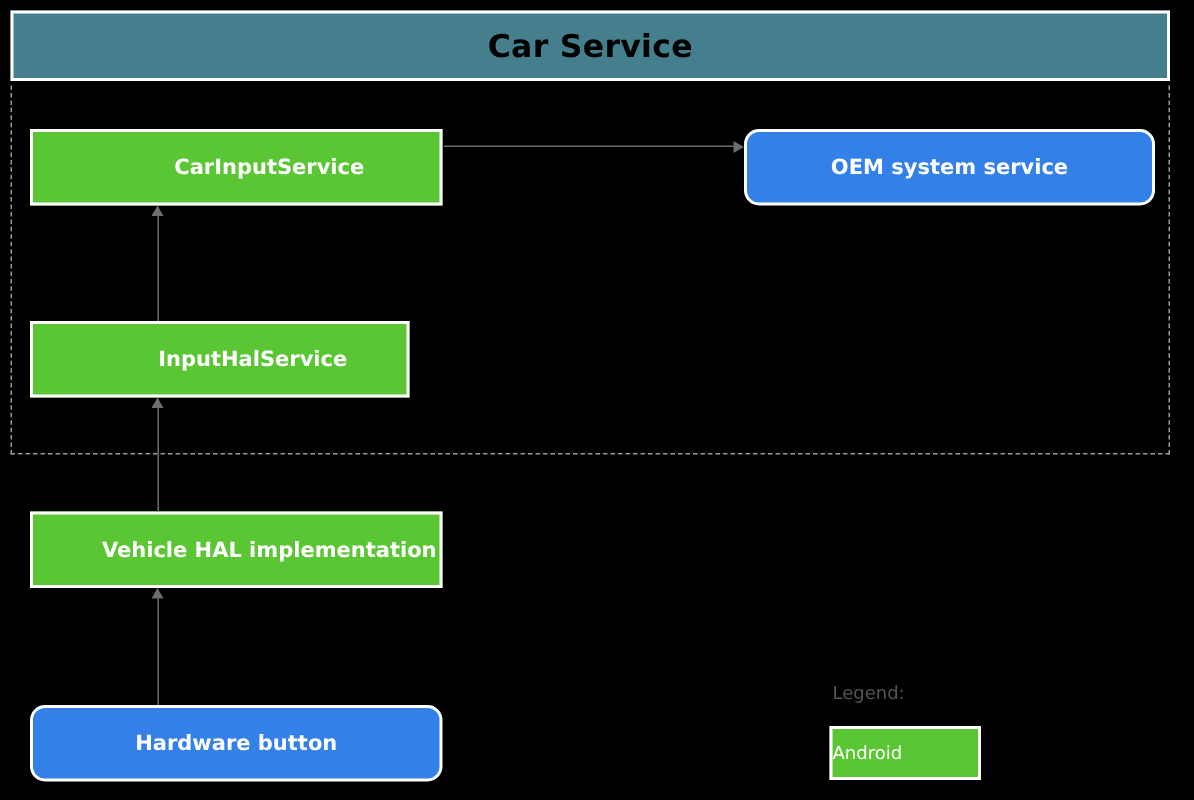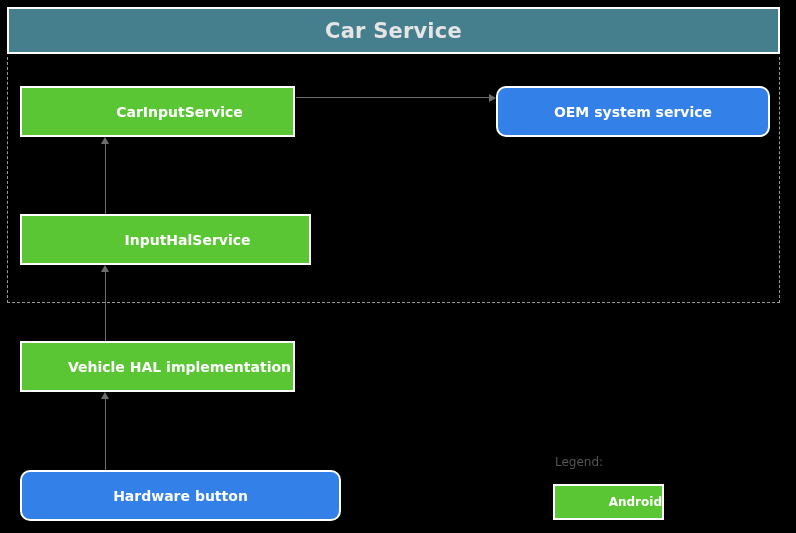--- a/index.html
+++ b/index.html
@@ -24,21 +24,21 @@
     width: 773px;
     height: 47px;
     background: #457f8e;
     border: 2px solid #ffffff;
     box-sizing: border-box;
     display: flex;
     align-items: center;
     justify-content: center;
   }
   .header-band .title {
-    color: #e5e5e5;
+    color: #000000;
     font-size: 21px;
     font-weight: bold;
     letter-spacing: 0.2px;
   }
 
   
   .dashed-region {
     position: absolute;
     left: 7px;
     top: 57px;
@@ -61,23 +61,23 @@
     color: #ffffff;
     font-size: 14px;
     font-weight: bold;
     text-align: center;
   }
   .node.green { background: #5bc634; padding-left: 44px; }
   .node.blue  { background: #3380e8; border-radius: 10px; }
 
   .node-car-input   { left: 20px;  top: 86px;  width: 275px; height: 51px; }
   .node-oem-system  { left: 496px; top: 86px;  width: 274px; height: 51px; }
-  .node-input-hal   { left: 20px;  top: 214px; width: 291px; height: 51px; }
+  .node-input-hal   { left: 20px;  top: 214px; width: 253px; height: 51px; }
   .node-vehicle-hal { left: 20px;  top: 341px; width: 275px; height: 51px; }
-  .node-hardware    { left: 20px;  top: 470px; width: 321px; height: 51px; }
+  .node-hardware    { left: 20px;  top: 470px; width: 275px; height: 51px; }
 
   
   .conn {
     position: absolute;
     background: #6d6d6d;
   }
   .conn-v { width: 1px; }
   .conn-h { height: 1px; }
 
   .arrowhead {
@@ -129,29 +129,29 @@
   }
   .legend-items {
     position: absolute;
     left: 0;
     top: 32px;
     display: flex;
     gap: 8px;
   }
   .legend-chip {
     box-sizing: border-box;
-    width: 111px;
+    width: 101px;
     height: 36px;
     border: 2px solid #ffffff;
     display: flex;
     align-items: center;
-    justify-content: flex-end;
+    justify-content: flex-start;
     color: #ffffff;
     font-size: 12px;
-    font-weight: bold;
+    font-weight: normal;
   }
   .legend-chip.green { background: #5bc634; }
   .legend-chip.blue  { background: #3380e8; }
 </style>
 </head>
 <body>
 
 <div id="canvas">
 
   <div class="header-band">

